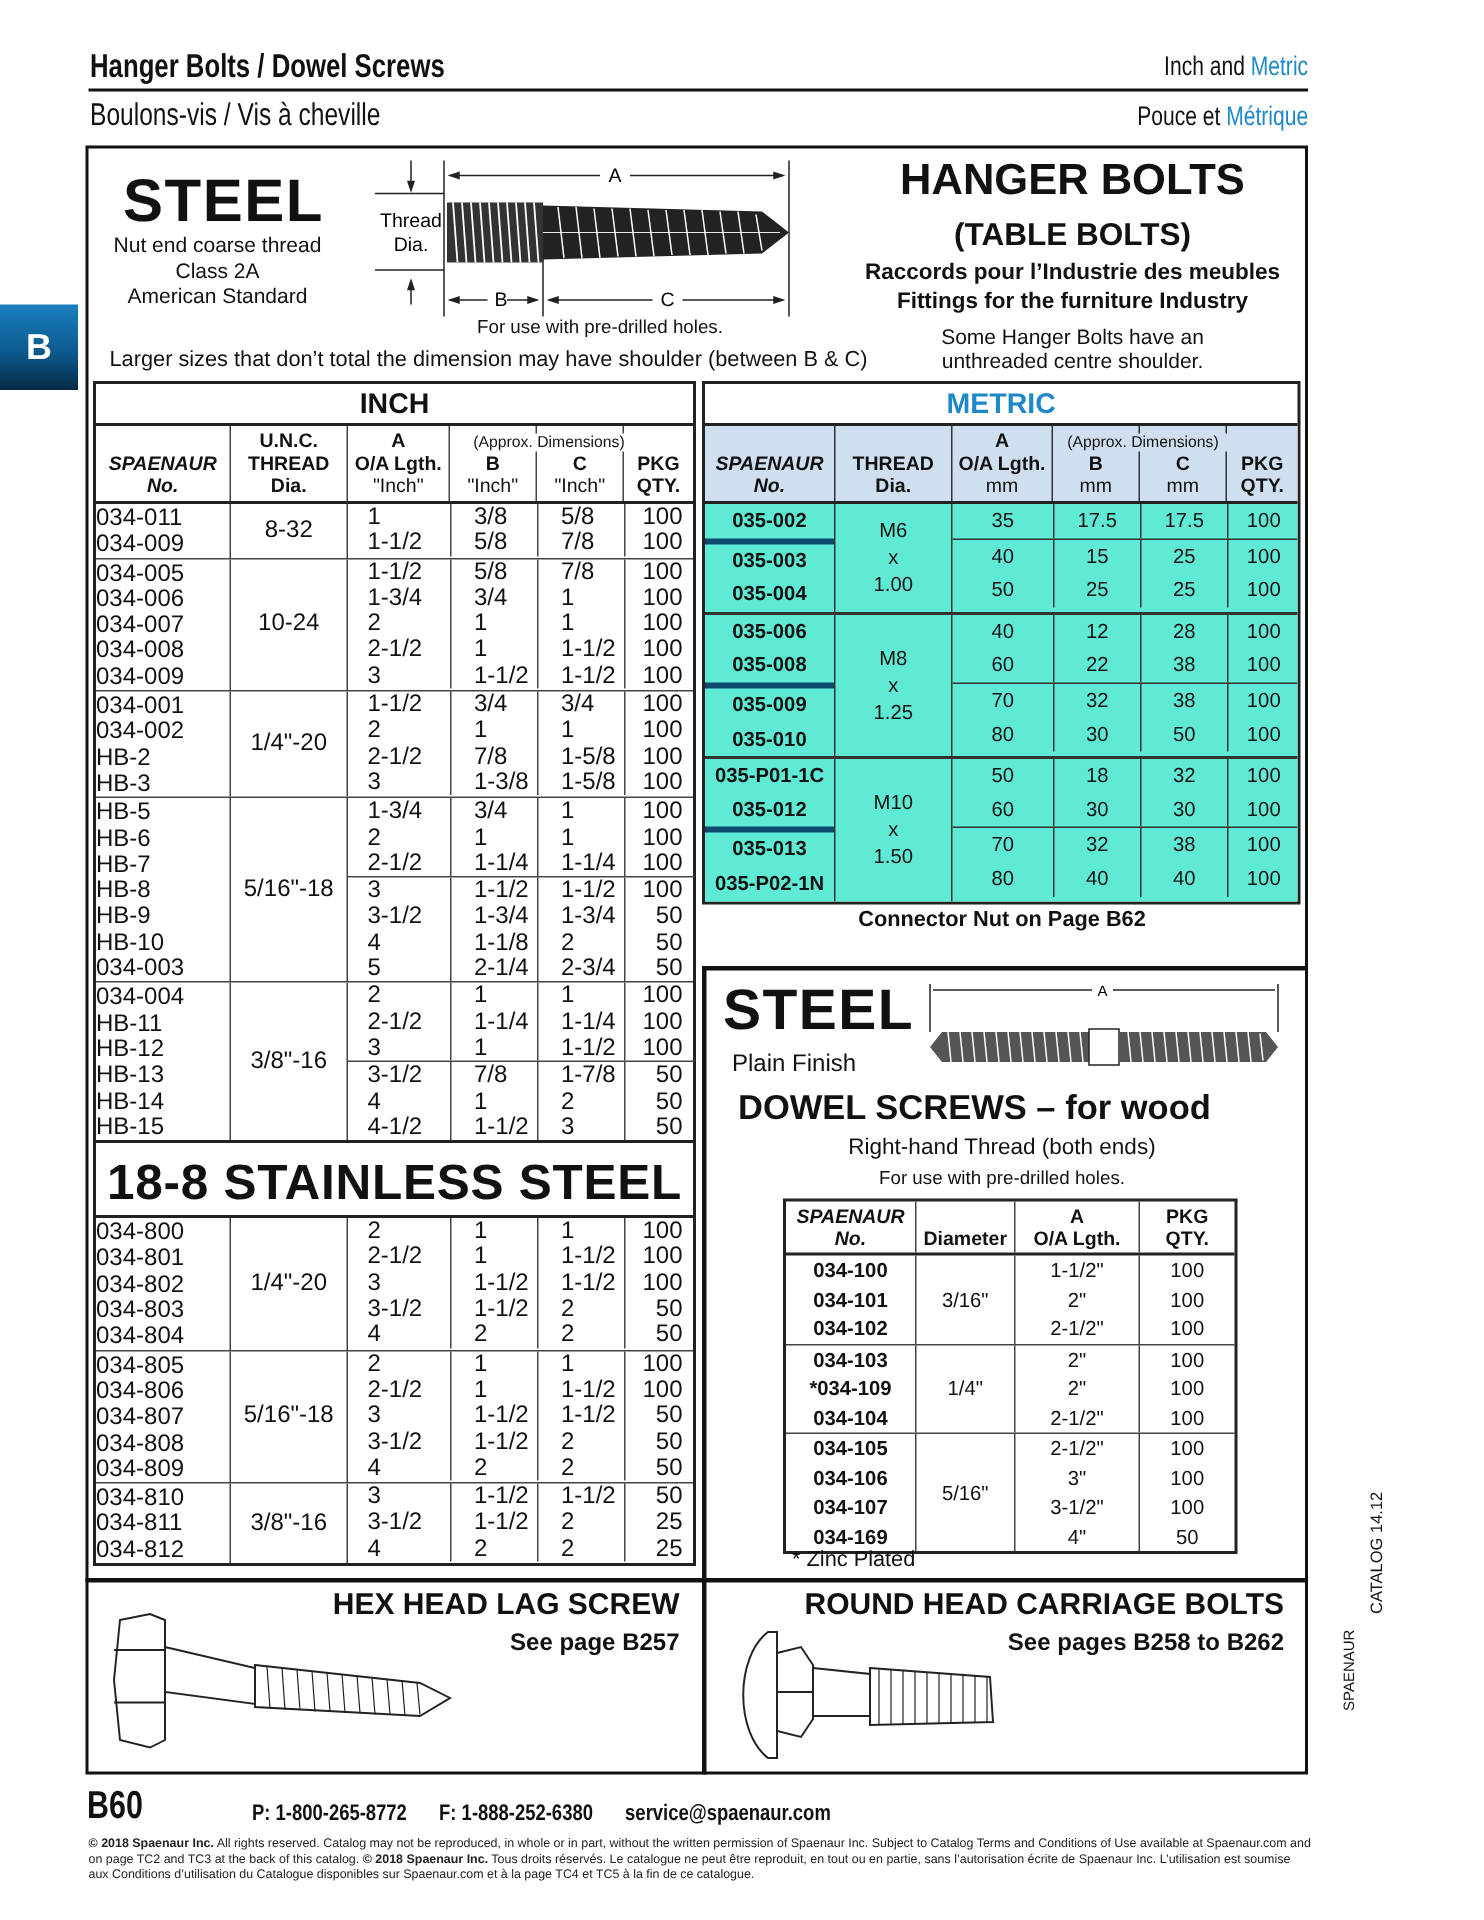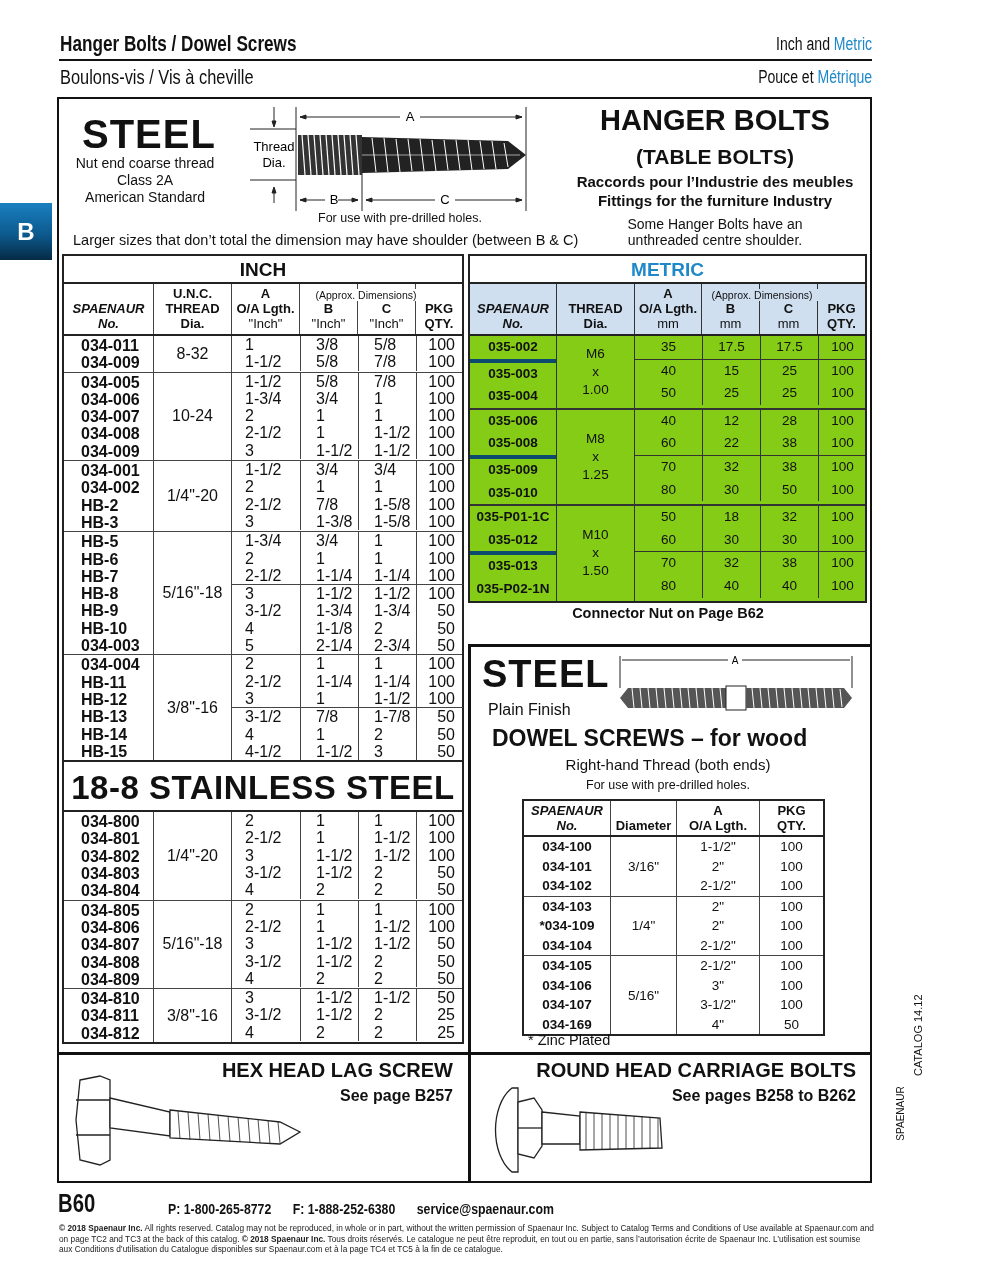--- a/index.html
+++ b/index.html
@@ -47,21 +47,21 @@
     .grid-inch { display: grid; grid-template-columns: 89px 78px 68px 58px 58px 47px; }
     .grid-inch > div { border-left: 1px solid #444; }
     .grid-inch > div:first-child { border-left: none; }
     .inch-head { height: 52px; border-bottom: 2px solid #222; }
     .inch-head > div { display: flex; flex-direction: column; justify-content: flex-end; align-items: center; padding-bottom: 3px; font-weight: bold; font-size: 13px; line-height: 15px; }
     .approx { position: absolute; left: 243px; top: 33px; font-size: 10.5px; width: 118px; text-align: center; background: #fff; }
     .grp { display: grid; grid-template-columns: 89px 78px 68px 58px 58px 47px; border-bottom: 1px solid #444; }
     .grp:last-child { border-bottom: none; }
     .grp > div { border-left: 1px solid #444; }
     .grp > div:first-child { border-left: none; }
-    .col-no { font-weight: bold; padding-left: 17px; padding-top: 1px; }
+    .col-no { font-weight: normal; padding-top: 1px; }
     .col-thr { display: flex; align-items: center; justify-content: center; }
     .col-a { padding-left: 13px; }
     .col-b, .col-c { padding-left: 15px; }
     .col-q { text-align: right; padding-right: 8px; }
     .subgrid { grid-column: 3 / span 4; display: grid; grid-template-columns: 68px 58px 58px 47px; border-left: 1px solid #444; }
     .subgrid > div { border-left: 1px solid #444; }
     .subgrid > div:first-child { border-left: none; }
     .subgrid.top-line { border-top: 1px solid #444; }
     .cell { height: 17.3px; white-space: nowrap; }
 
@@ -71,21 +71,21 @@
     
     .metric { left: 468px; top: 254px; width: 399px; }
     .metric .cap { height: 28px; font-size: 19px; font-weight: bold; text-align: center; border-bottom: 2px solid #222; line-height: 28px; color: #1e88c8; }
     .mgrid { display: grid; grid-template-columns: 86px 78px 67px 58px 58px 48px; background: #cfdff0; }
     .mgrid > div { border-left: 1px solid #333; }
     .mgrid > div:first-child { border-left: none; }
     .m-head { height: 52px; border-bottom: 2px solid #222; }
     .m-head > div { display: flex; flex-direction: column; justify-content: flex-end; align-items: center; padding-bottom: 3px; font-weight: bold; font-size: 13px; line-height: 15px; }
     .m-head .mm { font-weight: normal; font-size: 13px; }
     .m-approx { position: absolute; left: 233px; top: 33px; font-size: 10.5px; width: 118px; text-align: center; background: #cfdff0; }
-    .mgrp { display: grid; grid-template-columns: 86px 78px 67px 58px 58px 48px; background: #84cc16; border-bottom: 2px solid #333; }
+    .mgrp { display: grid; grid-template-columns: 86px 78px 67px 58px 58px 48px; background: #5eead4; border-bottom: 2px solid #333; }
     .mgrp:last-child { border-bottom: none; }
     .mgrp > div { border-left: 1px solid #333; }
     .mgrp > div:first-child { border-left: none; }
     .mrow { height: 22.6px; line-height: 22.6px; font-size: 13.5px; text-align: center; white-space: nowrap; }
     .m-no { font-weight: bold; }
     .mthr { display: flex; align-items: center; justify-content: center; text-align: center; line-height: 18px; font-size: 13.5px; }
     .m-vals { grid-column: 3 / span 4; display: grid; grid-template-columns: 67px 58px 58px 48px; }
     .m-vals > div { border-left: 1px solid #333; }
     .m-vals > div:first-child { border-left: none; }
     .m-nos { display: flex; flex-direction: column; }

